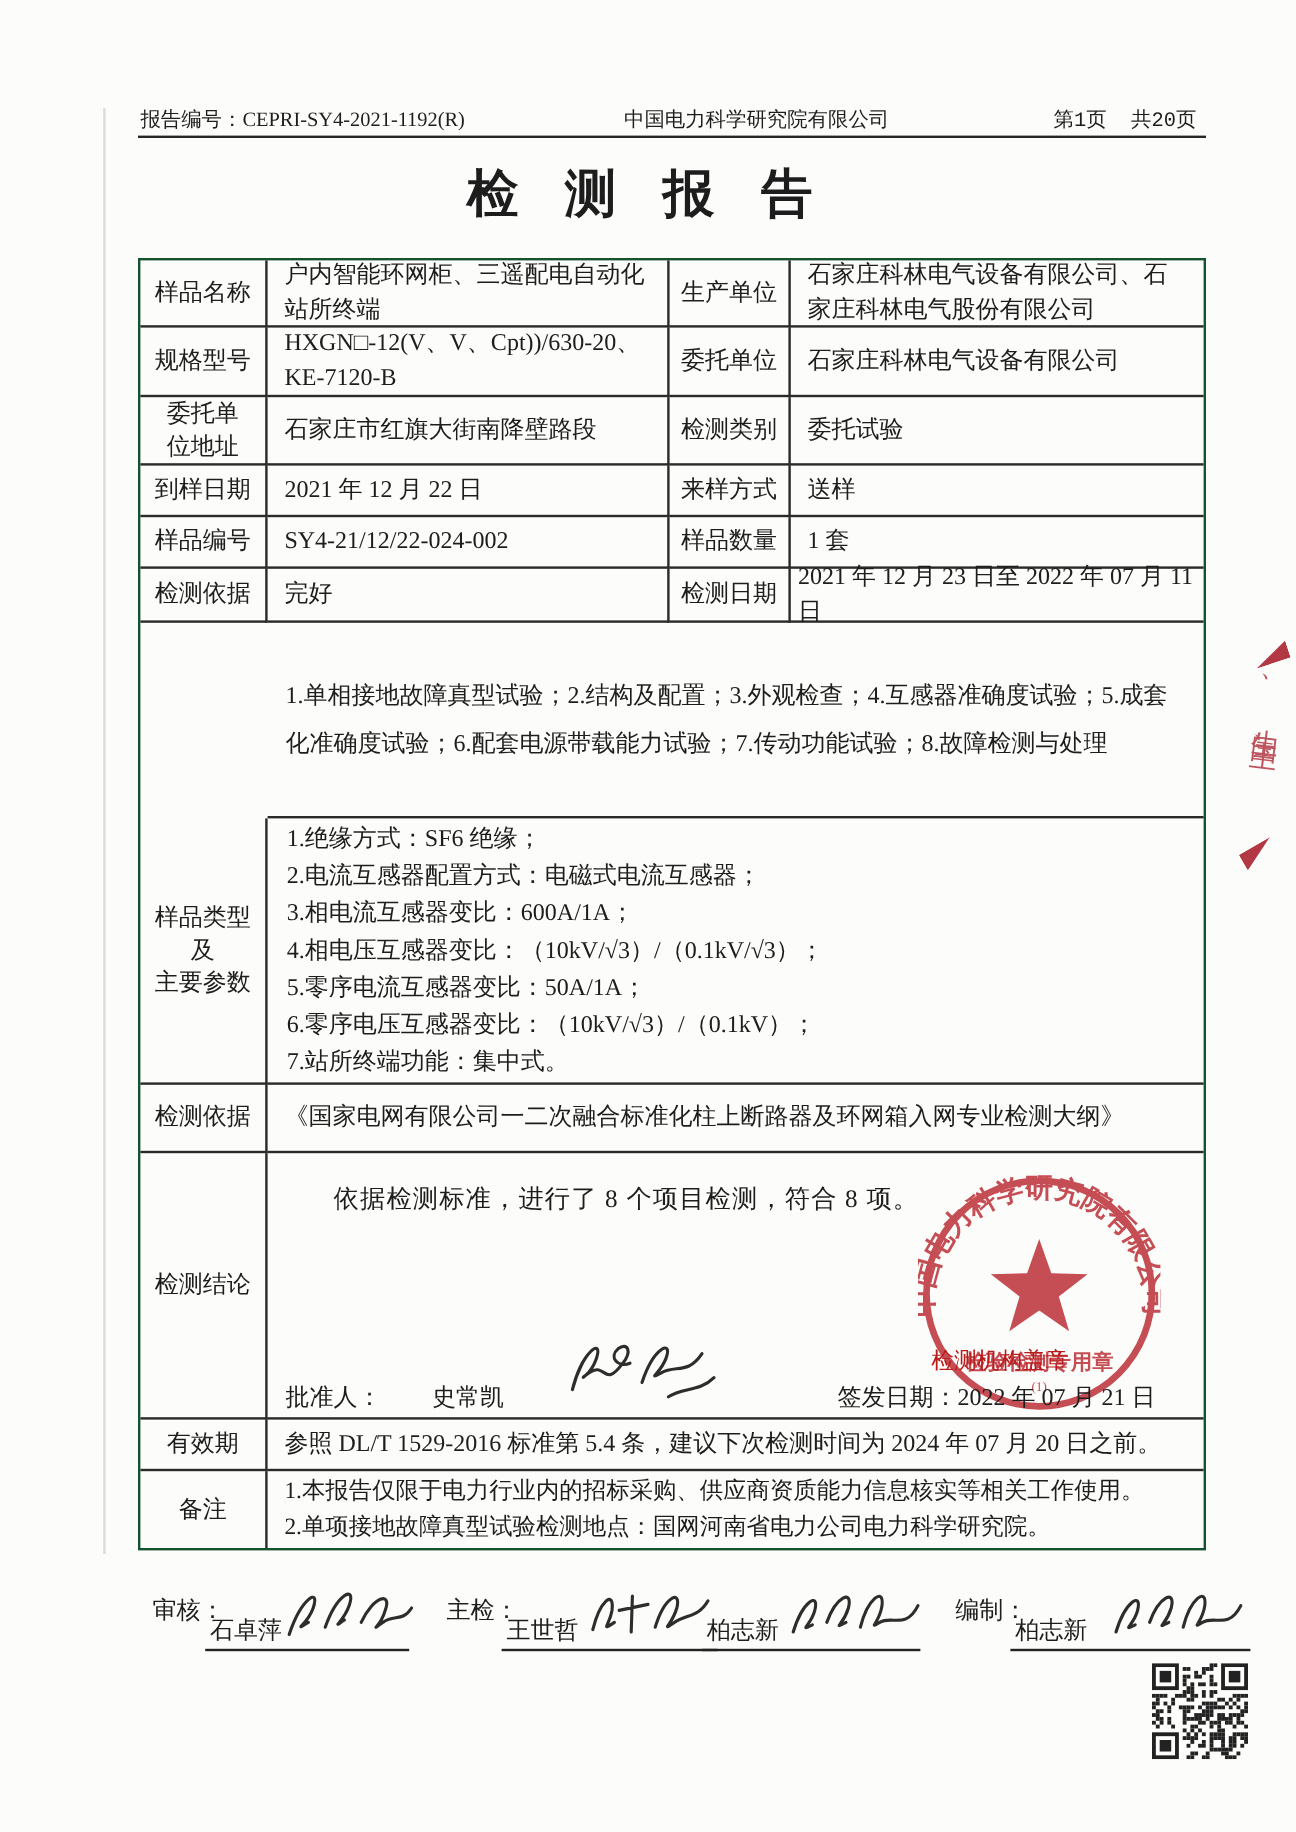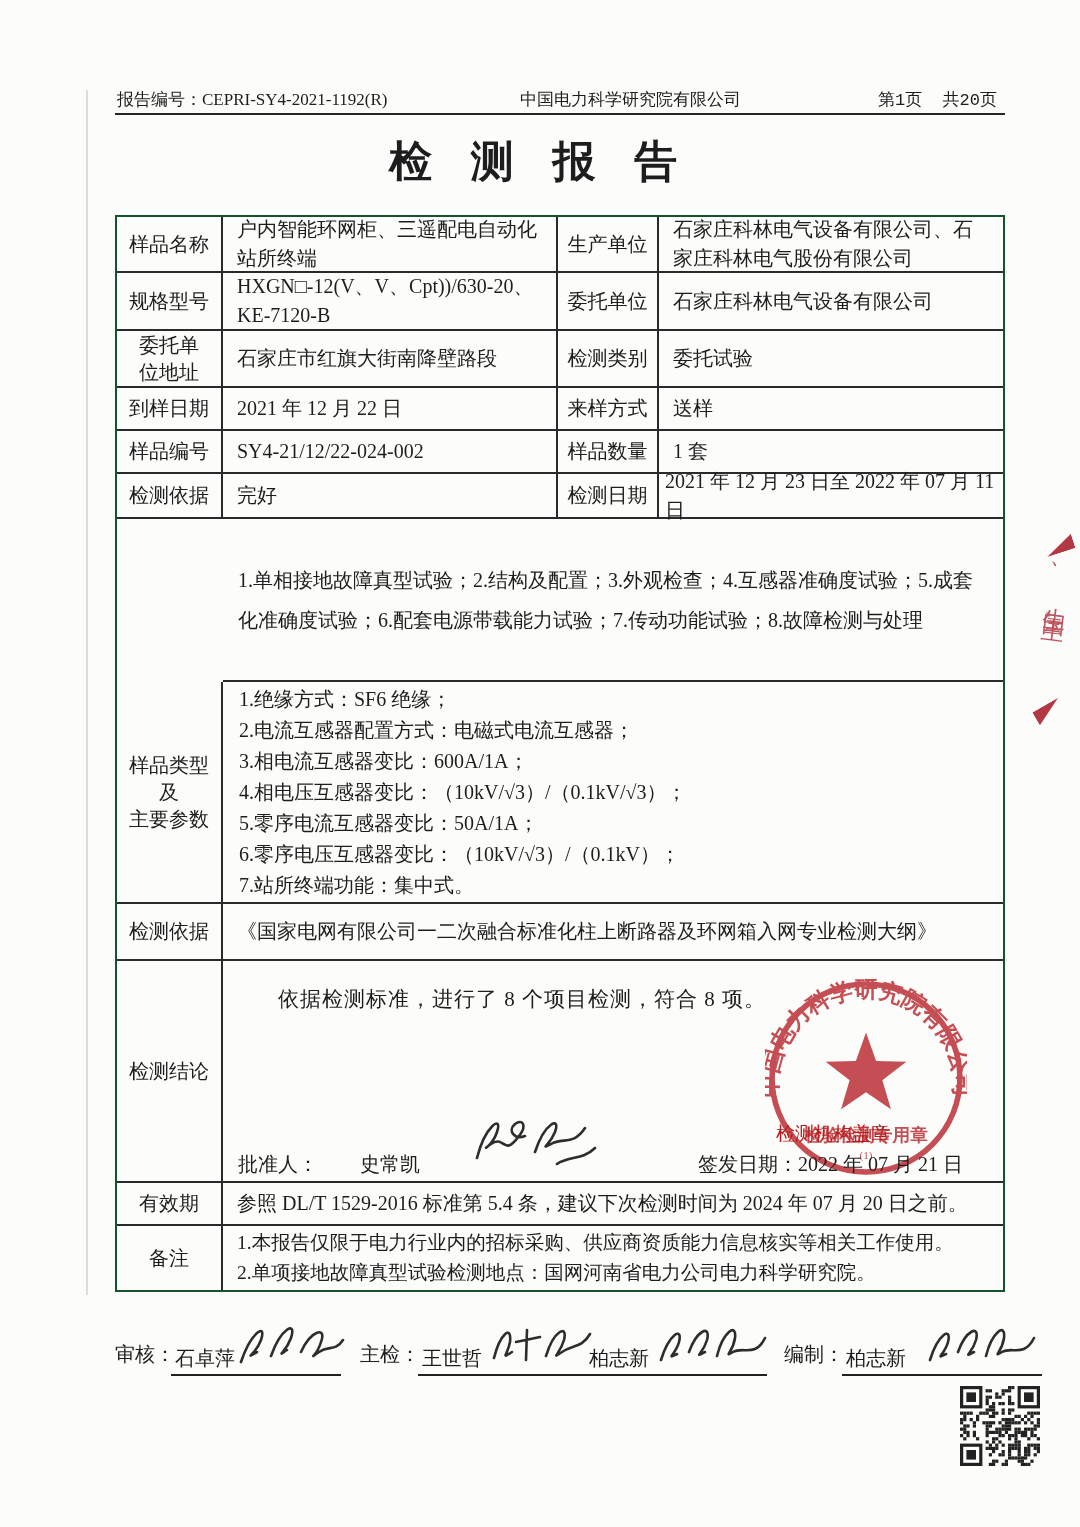--- a/index.html
+++ b/index.html
@@ -36,21 +36,21 @@
   .concl-statement{position:absolute;left:55px;top:24px;font-size:21px;letter-spacing:1px;}
   .approve-line{position:absolute;left:15px;top:190px;font-size:20px;}
   .approve-line .nm{margin-left:42px;}
   .approve-sig{position:absolute;left:238px;top:145px;}
   .stamp-caption{position:absolute;left:553px;top:160px;font-size:19px;color:#b91c1c;z-index:3;}
   .issue-line{position:absolute;left:475px;top:190px;font-size:20px;z-index:3;}
   .stamp{position:absolute;left:542px;top:16px;width:202px;height:202px;z-index:2;
          opacity:.9;mix-blend-mode:multiply;}
   
   .sig-strip{position:absolute;top:1318px;left:115px;width:960px;height:72px;font-size:20px;}
-  .sig-label{position:absolute;top:23px;}
+  .sig-label{position:absolute;top:10px;margin-left:12px;}
   .sig-seg{position:absolute;height:56px;border-bottom:2px solid #222;}
   .sig-seg .printed{position:absolute;left:4px;top:27px;}
   .sig-seg svg{position:absolute;top:-6px;}
   .sig-stroke{fill:none;stroke:#161616;stroke-width:2.6;stroke-linecap:round;opacity:.9;}
   
   .qr{position:absolute;left:960px;top:1386px;width:80px;height:80px;}
   
   .edge-frag{position:absolute;right:0px;top:524px;width:56px;height:215px;color:#b23844;}
   .wedge{position:absolute;width:30px;height:15px;background:#b23844;
          clip-path:polygon(0 100%,100% 0,100% 100%);}

